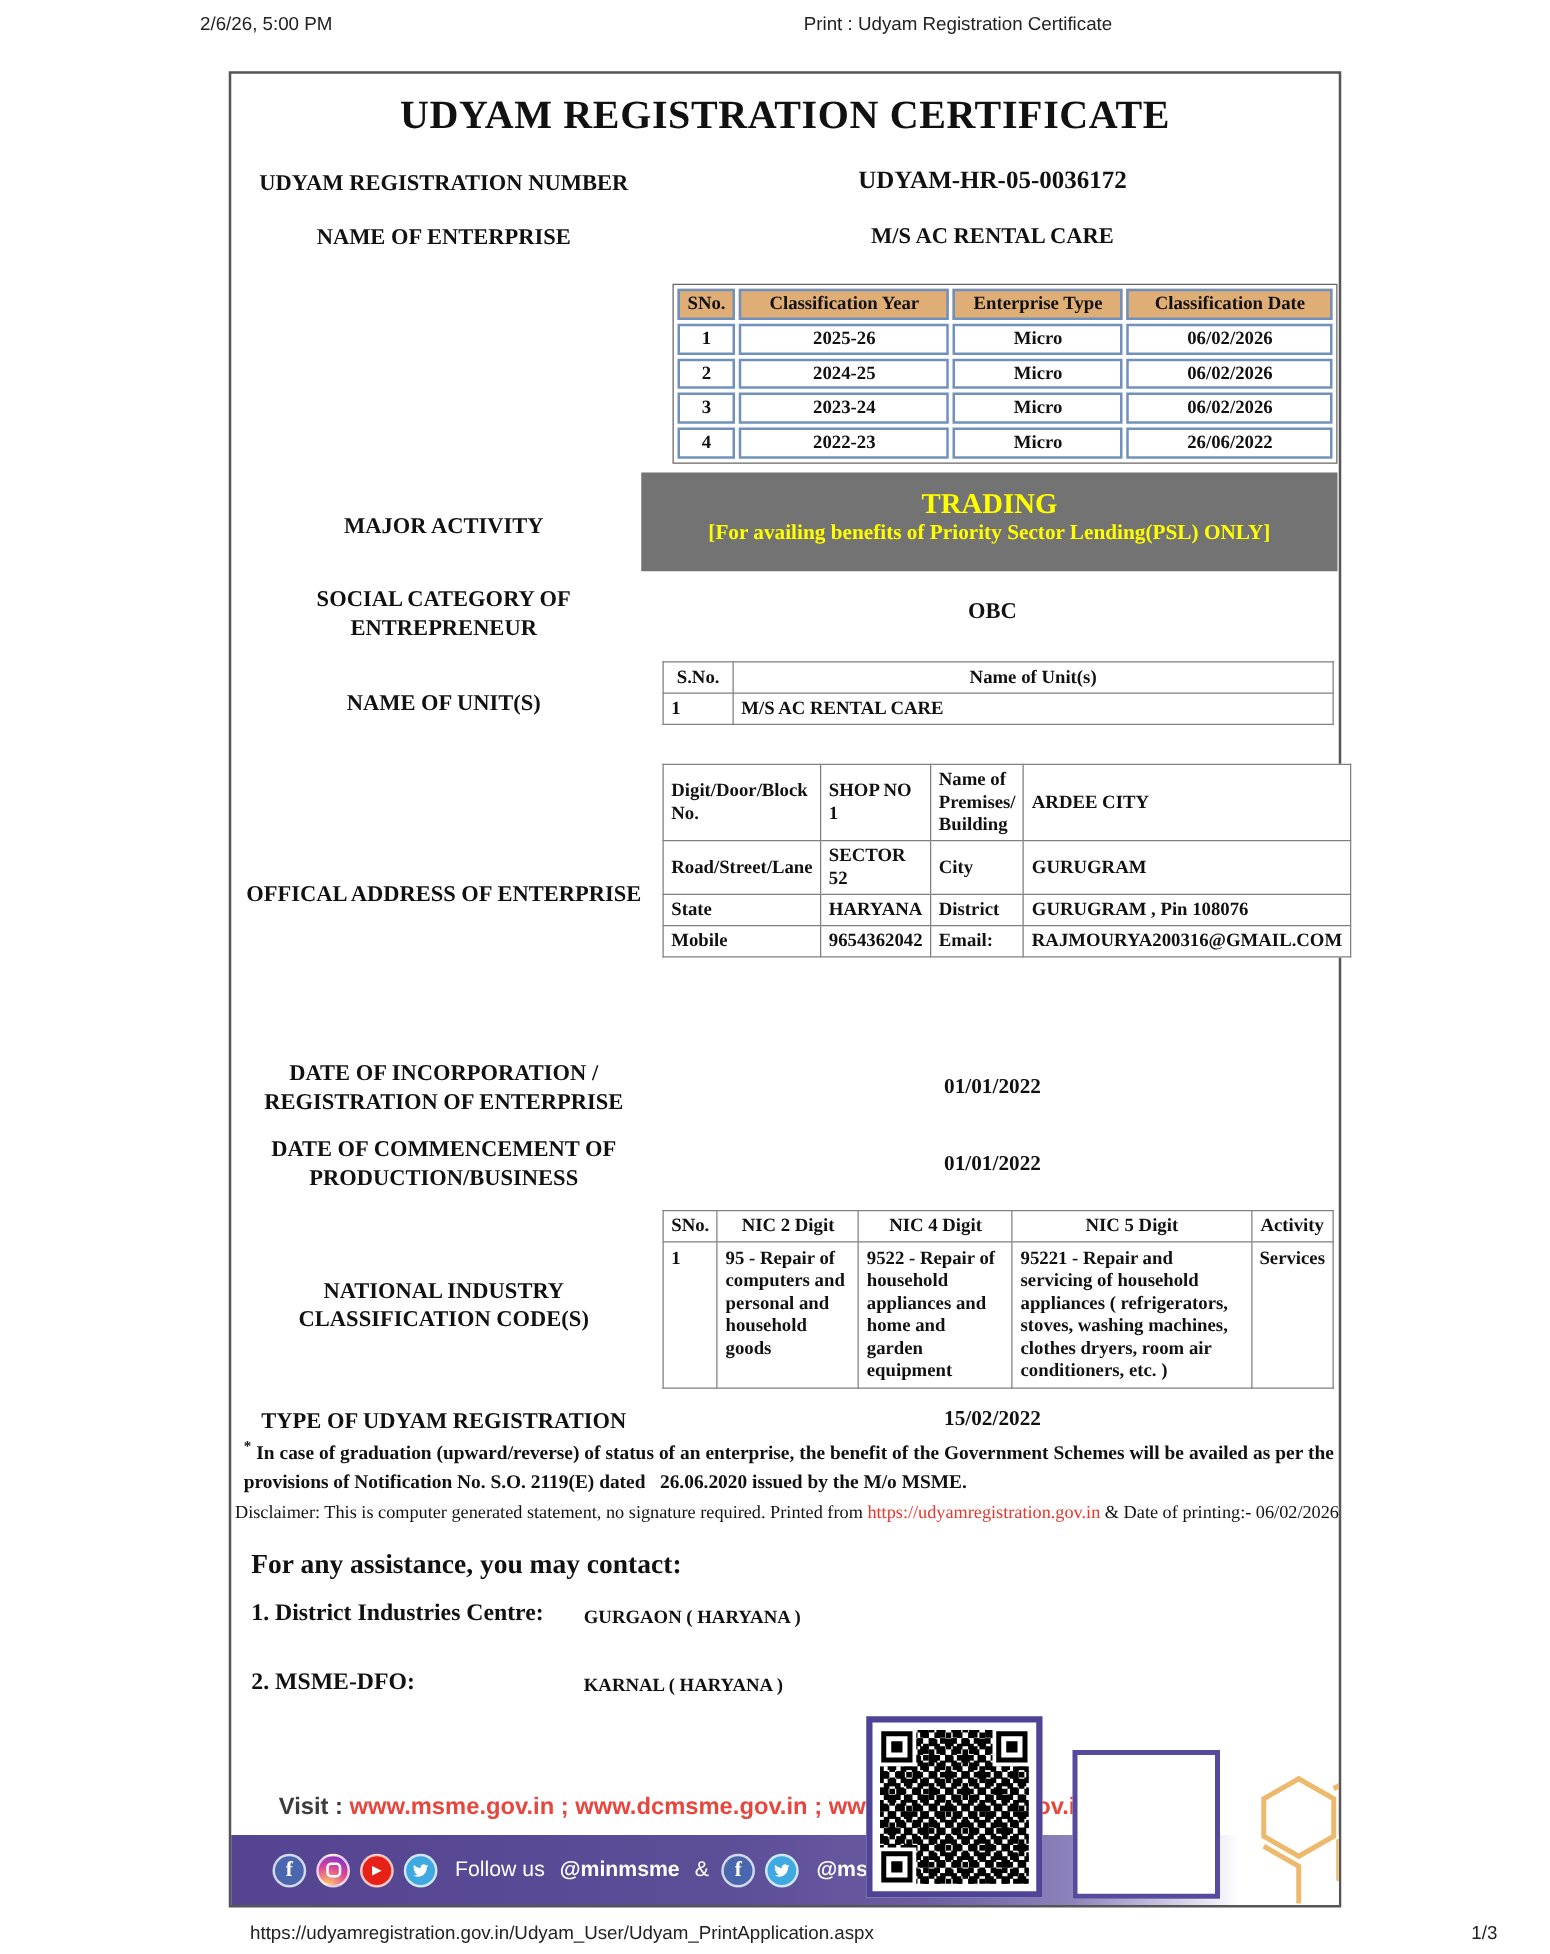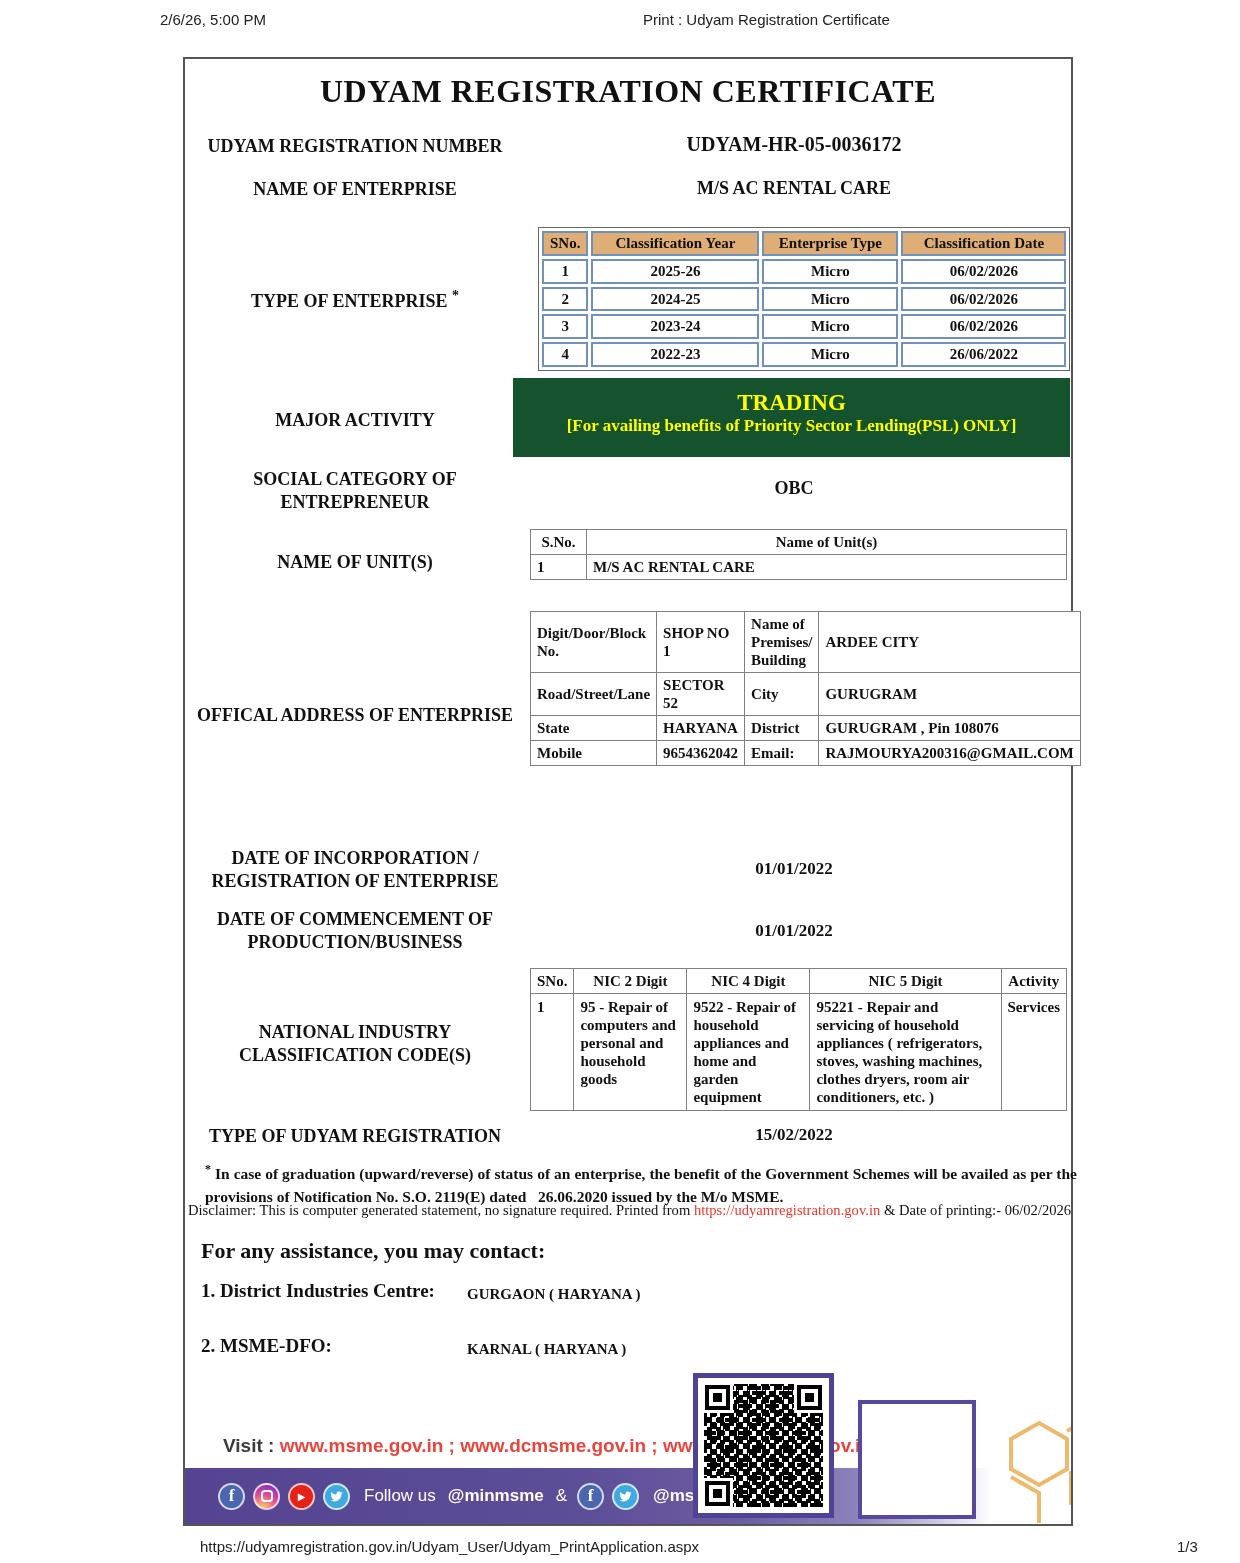--- a/index.html
+++ b/index.html
@@ -16,21 +16,21 @@
   table.typetbl { border-collapse:separate; border-spacing:3px; background:#fff; border:1px solid #666; }
   table.typetbl th, table.typetbl td { border:2px solid #7191bd; font-weight:bold; font-size:15px; text-align:center; padding:1px 6px; line-height:1.25; }
   table.typetbl th { background:#dfad76; }
 
   
   table.gtbl { border-collapse:collapse; background:#fff; }
   table.gtbl th, table.gtbl td { border:1.5px solid #808080; font-size:15px; font-weight:bold; padding:3px 6px; line-height:1.2; vertical-align:middle; text-align:left; }
   table.gtbl th { text-align:center; }
   table.nictbl td { vertical-align:top; padding:4px 6px; }
 
-  .redbox { left:328px; width:557px; height:79px; background:#14532d; color:#ffff00; text-align:center; font-weight:bold; }
+  .redbox { left:328px; width:557px; height:79px; background:#737373; color:#ffff00; text-align:center; font-weight:bold; }
   .redbox .big { font-size:23px; padding-top:12px; }
   .redbox .note { font-size:17px; }
 
   .footnote { font-size:15.5px; font-weight:bold; text-align:justify; line-height:1.45; }
   .footnote sup { font-size:12px; }
   .disclaimer { font-size:14.6px; white-space:nowrap; }
   .disclaimer a { color:#e9352b; text-decoration:none; }
   .assist-head { font-size:22px; font-weight:bold; }
   .contact-label { font-size:19px; font-weight:bold; }
   .contact-value { font-size:15px; font-weight:bold; }
@@ -77,24 +77,20 @@
 <div id="certificate">
 
   <div class="abs title" style="top:14px;">UDYAM REGISTRATION CERTIFICATE</div>
 
   <div class="abs leftcol" style="top:76px;">UDYAM REGISTRATION NUMBER</div>
   <div class="abs rightcol" style="top:74px; font-size:20px;">UDYAM-HR-05-0036172</div>
 
   <div class="abs leftcol" style="top:119px;">NAME OF ENTERPRISE</div>
   <div class="abs rightcol" style="top:119px;">M/S AC RENTAL CARE</div>
 
-  <div class="abs leftcol" style="top:228px;">
-    <span>TYPE OF ENTERPRISE</span>
-    <sup class="star">*</sup>
-  </div>
   <table class="abs typetbl" style="top:168px; left:353px;">
     <tbody>
         <tr>
       <th style="width:46px;">SNo.</th>
       <th style="width:168px;">Classification Year</th>
       <th style="width:136px;">Enterprise Type</th>
       <th style="width:165px;">Classification Date</th>
     </tr>
     <tr>
       <td>1</td>
@@ -198,21 +194,21 @@
       <td>9522 - Repair of household appliances and home and garden equipment</td>
       <td>95221 - Repair and servicing of household appliances ( refrigerators, stoves, washing machines, clothes dryers, room air conditioners, etc. )</td>
       <td>Services</td>
     </tr>
   </tbody>
     </table>
 
   <div class="abs leftcol" style="top:1066px;">TYPE OF UDYAM REGISTRATION</div>
   <div class="abs rightcol" style="top:1066px; font-size:17px;">15/02/2022</div>
 
-  <div class="abs footnote" style="top:1090px; left:20px; width:872px;margin-top:12px;">
+  <div class="abs footnote" style="top:1090px; left:10px; width:872px;">
     <sup>*</sup>
     <span>In case of graduation (upward/reverse) of status of an enterprise, the benefit of the Government Schemes will be availed as per the provisions of Notification No. S.O. 2119(E) dated &nbsp; 26.06.2020 issued by the M/o MSME.</span>
   </div>
   <div class="abs disclaimer" style="top:1143px; left:3px;">
     <span>Disclaimer: This is computer generated statement, no signature required. Printed from </span><a href="#">https://udyamregistration.gov.in</a><span> &amp; Date of printing:- 06/02/2026</span>
   </div>
 
   <div class="abs assist-head" style="top:1179px; left:16px;">For any assistance, you may contact:</div>
   <div class="abs contact-label" style="top:1221px; left:16px;">1. District Industries Centre:</div>
   <div class="abs contact-value" style="top:1227px; left:282px;">GURGAON ( HARYANA )</div>

